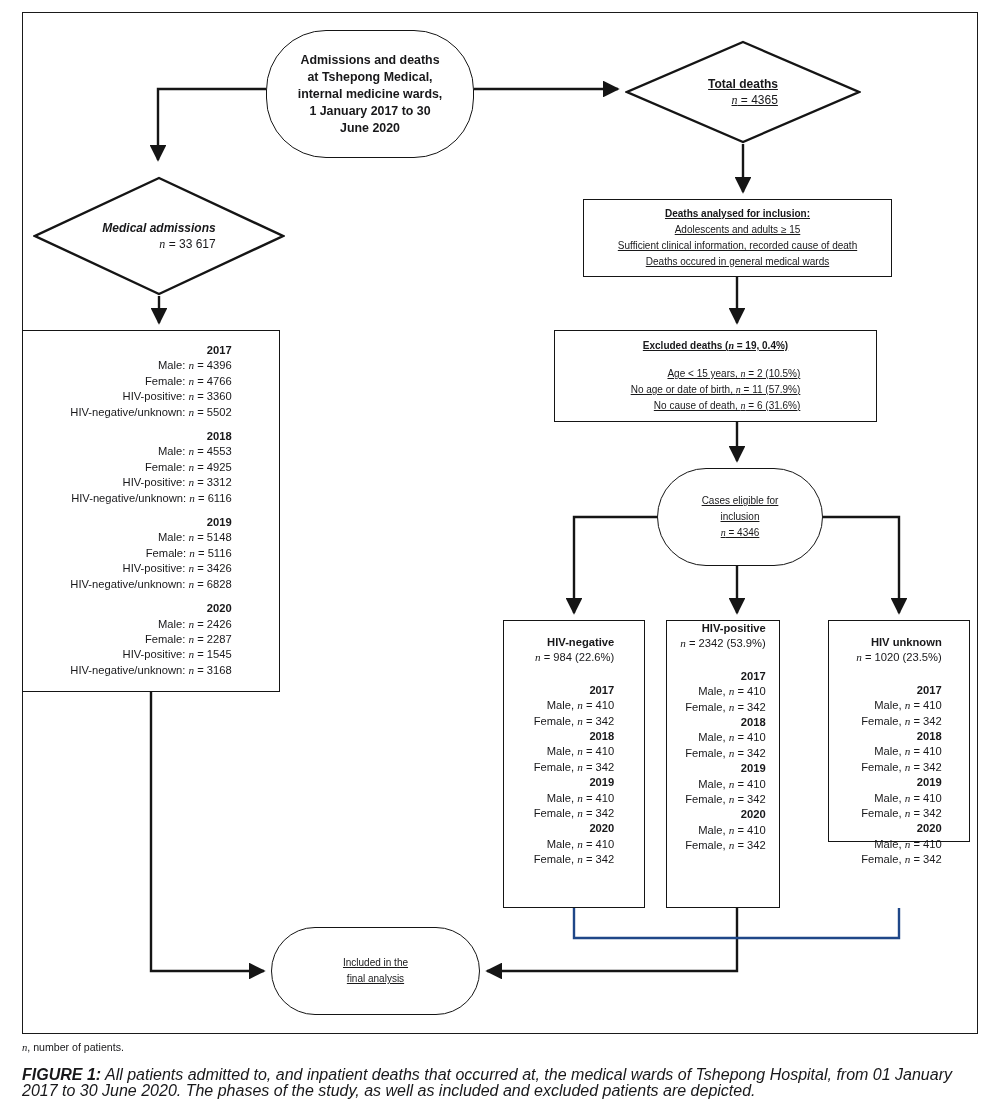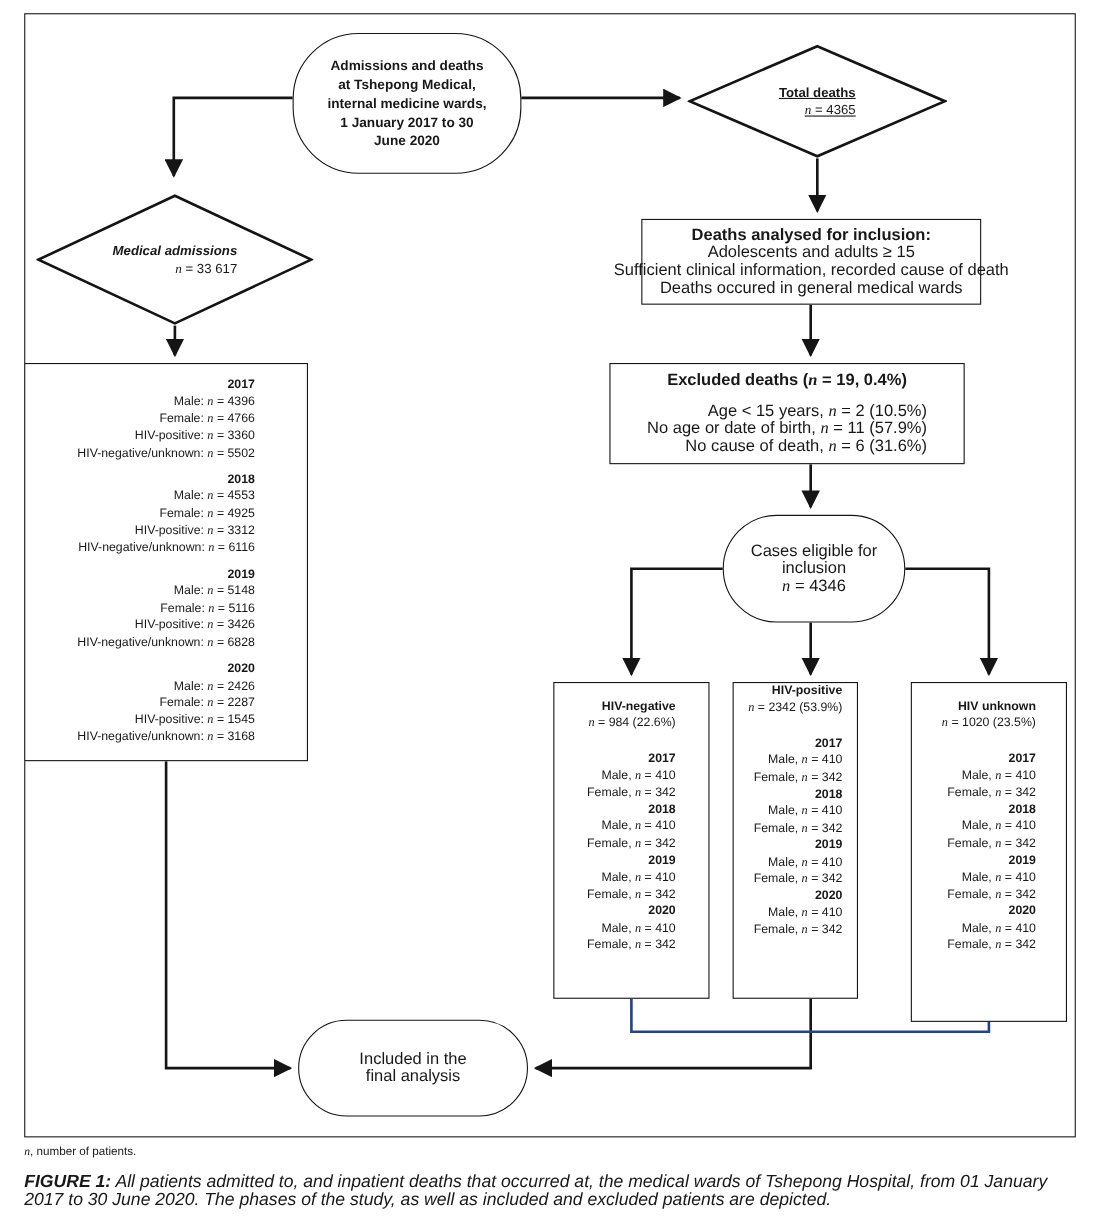--- a/index.html
+++ b/index.html
@@ -18,41 +18,41 @@
 
   .node{position:absolute;box-sizing:border-box;display:flex;flex-direction:column;
         align-items:center;justify-content:center;text-align:right;background:#fff;}
   .rect{border:1.6px solid #151515;}
   .oval{border:1.8px solid #151515;border-radius:60px;}
   .ital{font-style:italic;}
   .b{font-weight:bold;}
   .n-it{font-style:italic;font-family:"Liberation Serif",serif;}
 
   .t11{font-size:11.2px;line-height:15.4px;}
-  .t115{font-size:15px;line-height:16px;}
+  .t115{font-size:10px;line-height:16px;text-decoration:underline;}
   .t12{font-size:12px;line-height:16.5px;}
   .t125{font-size:12.4px;line-height:17px;}
 
   .line{margin:0;white-space:nowrap;}
   .gap{height:9px;}
 
   
   #node-admissions-oval{left:266px;top:30px;width:208px;height:128px;}
   #node-total-deaths{left:625px;top:40px;width:236px;height:104px;}
   #node-medical-admissions{left:33px;top:176px;width:252px;height:120px;}
   #node-year-breakdown{left:22px;top:330px;width:258px;height:362px;
       justify-content:flex-start;padding-top:12px;}
   #node-deaths-analysed{left:583px;top:199px;width:309px;height:78px;}
   #node-excluded-deaths{left:554px;top:330px;width:323px;height:92px;gap:12px;}
   #node-cases-eligible{left:657px;top:468px;width:166px;height:98px;}
   #node-hiv-negative{left:503px;top:620px;width:142px;height:288px;
       justify-content:flex-start;padding-top:14px;}
   #node-hiv-positive{left:666px;top:620px;width:114px;height:288px;
       justify-content:flex-start;}
-  #node-hiv-unknown{left:828px;top:620px;width:142px;height:309px;
+  #node-hiv-unknown{left:828px;top:620px;width:142px;height:222px;
       justify-content:flex-start;padding-top:14px;}
   #node-final-analysis{left:271px;top:927px;width:209px;height:88px;}
 
   
   .diamond{position:absolute;background:transparent;border:0;}
 
   .caption-block{position:absolute;left:22px;top:1040px;width:956px;}
   .cap-note{font-size:10.6px;line-height:14px;margin:0 0 12px 0;}
   .cap-main{font-size:16px;line-height:15.5px;margin:0;font-style:italic;}
 </style>

